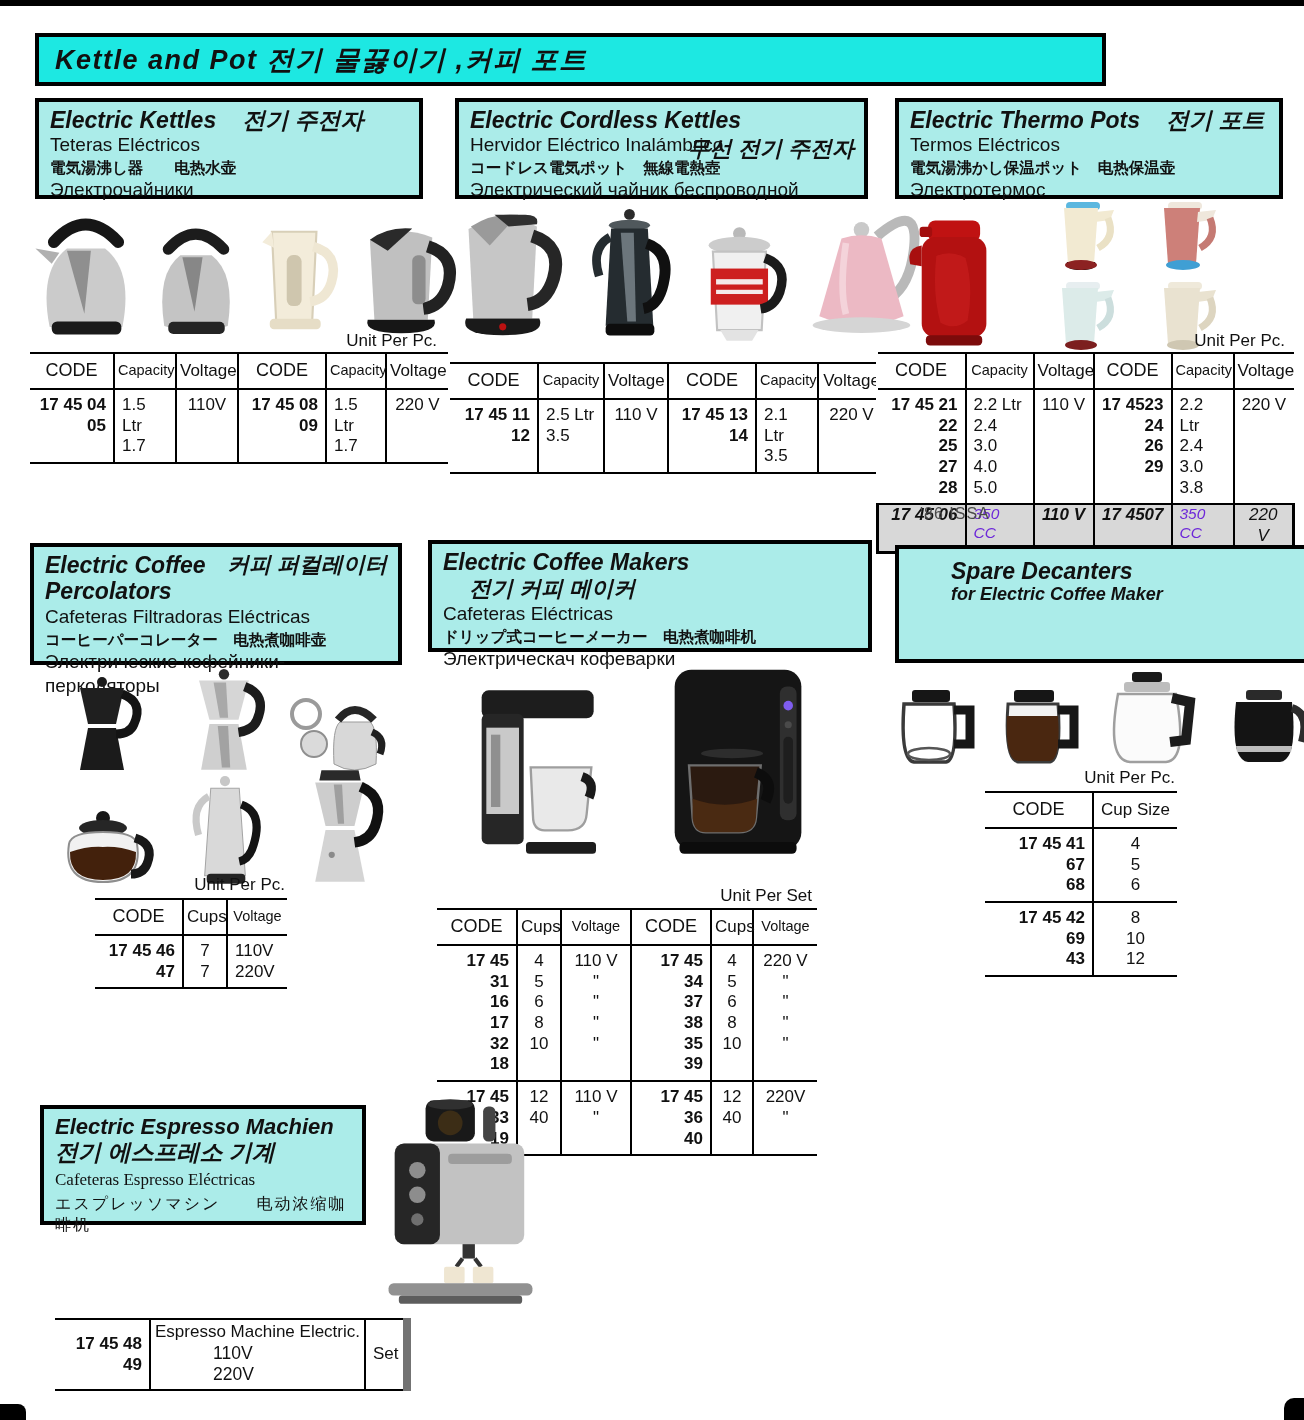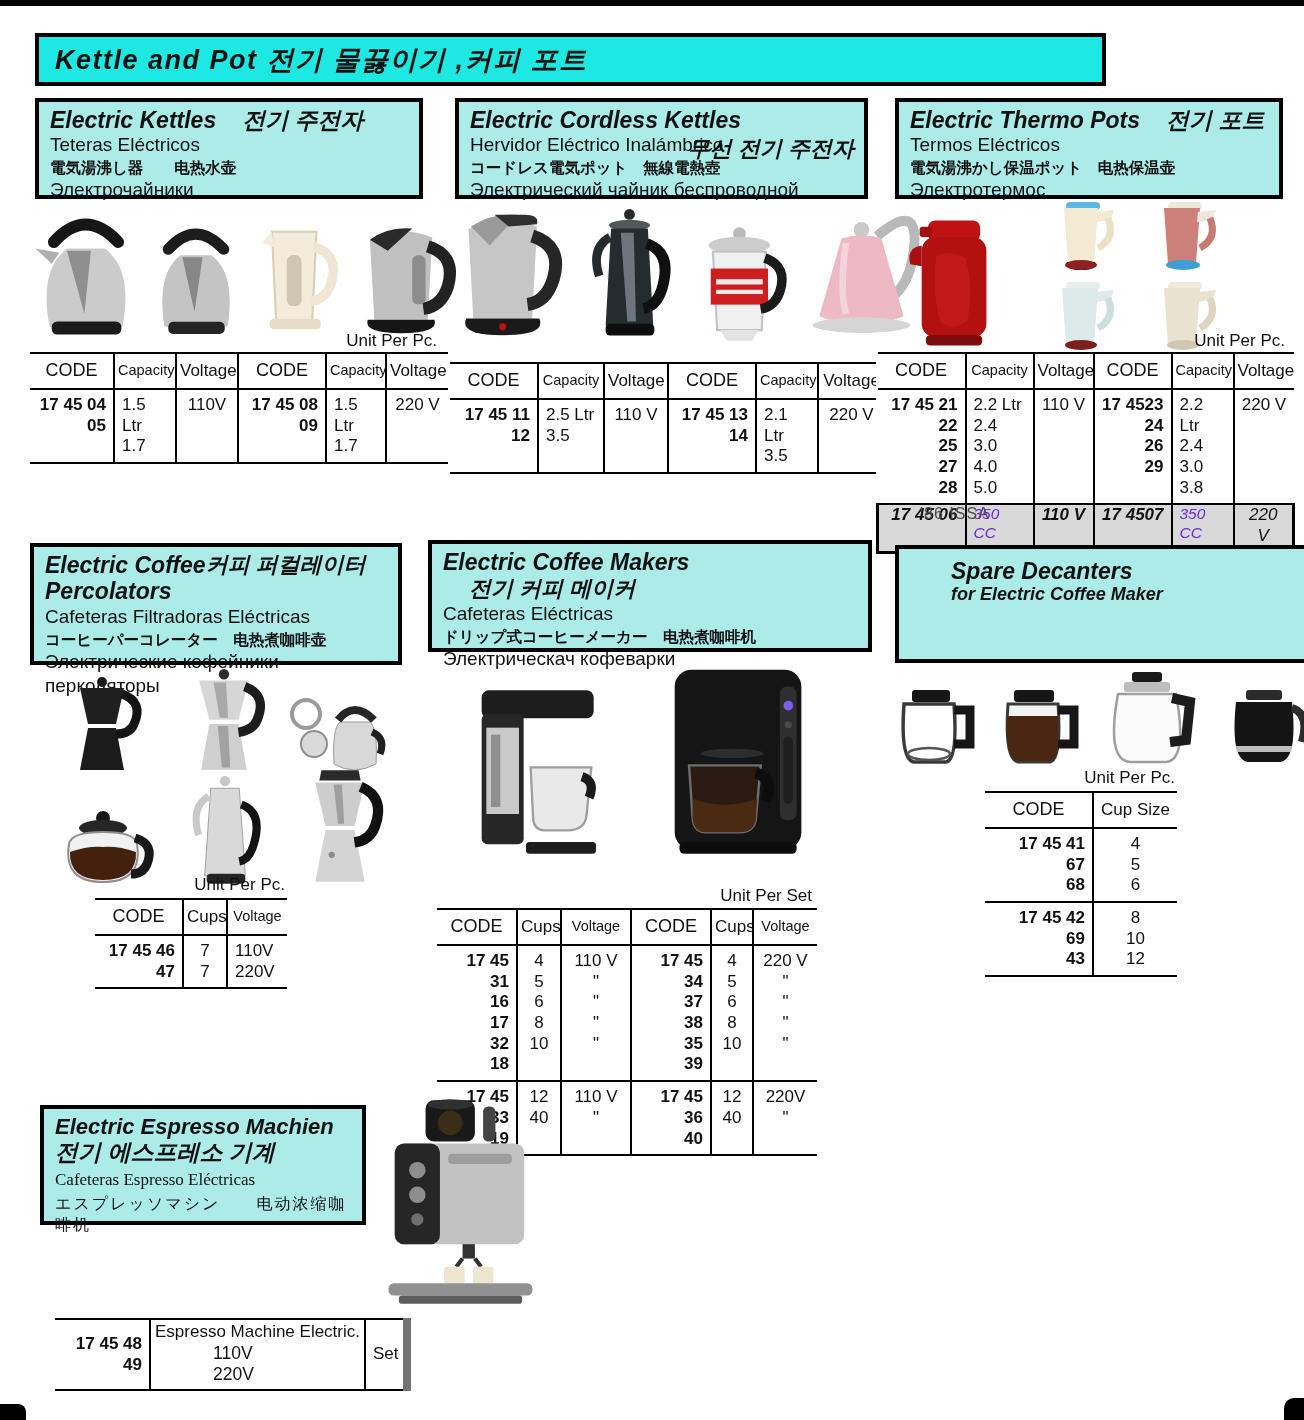--- a/index.html
+++ b/index.html
@@ -325,21 +325,21 @@
       <td class="vl volt" style="font-weight:bold;" data-bind="thermo_pots.row2.volt_110">110 V</td>
       <td class="vl code" data-bind="thermo_pots.row2.code_220">17 4507</td>
       <td class="vl capv gray" data-bind="thermo_pots.row2.cap_220">350 CC</td>
       <td class="vl volt" data-bind="thermo_pots.row2.volt_220">220 V</td>
     </tr>
   </tbody>
 </table>
 <div class="issa" style="left:920px; top:505px;" data-bind="issa_note">'86 ISSA</div>
 
 <div class="secbox" style="left:30px; top:543px; width:372px; height:122px;">
-  <div class="sec-title" style="display:flex; justify-content:flex-start;">
+  <div class="sec-title" style="display:flex; justify-content:space-between;">
     <span data-bind="percolators.title_line1">Electric  Coffee</span>
     <span style="font-size:22px;" data-bind="percolators.title_ko">커피 퍼컬레이터</span>
   </div>
   <div class="sec-title" data-bind="percolators.title_line2">Percolators</div>
   <div class="sub" data-bind="percolators.subtitle_es">Cafeteras Filtradoras Eléctricas</div>
   <div class="sub cjk" data-bind="percolators.subtitle_jp_cn">コーヒーパーコレーター　电热煮咖啡壶</div>
   <div class="sub" data-bind="percolators.subtitle_ru">Электрические кофейники-перколяторы</div>
 </div>
 
 <div class="imggrid" style="left:45px; top:668px; grid-template-columns:120px 120px 110px; grid-auto-rows:112px; align-items:end; justify-items:center;">

